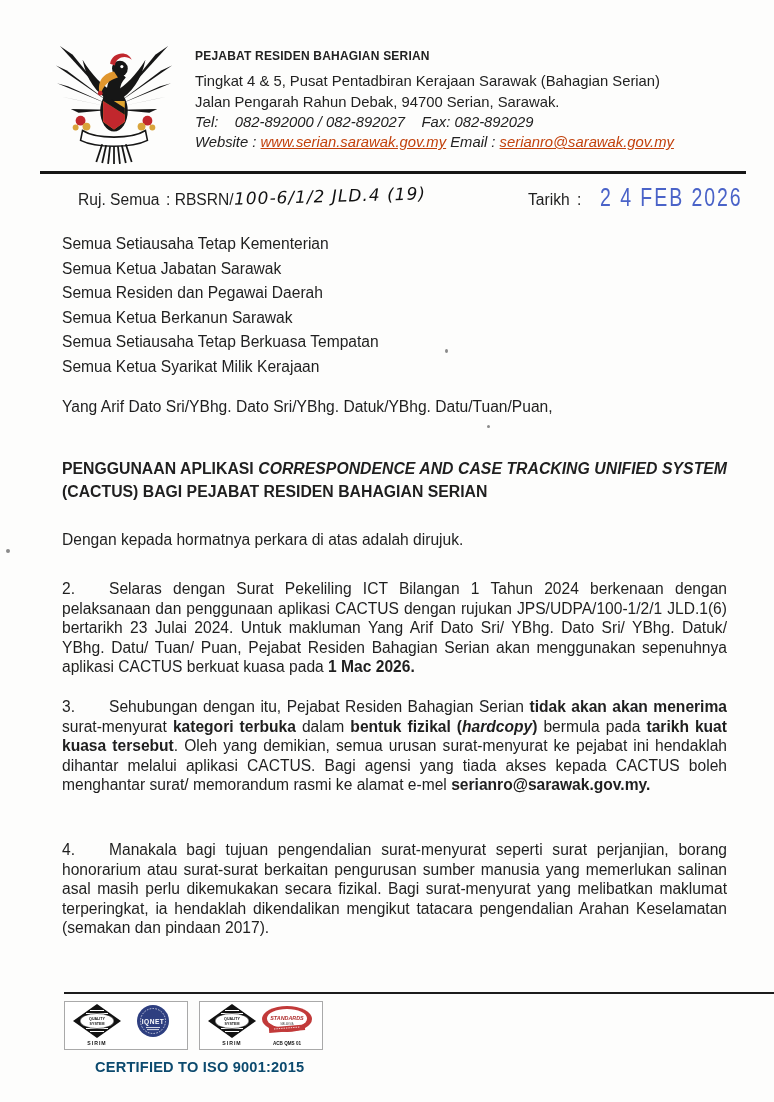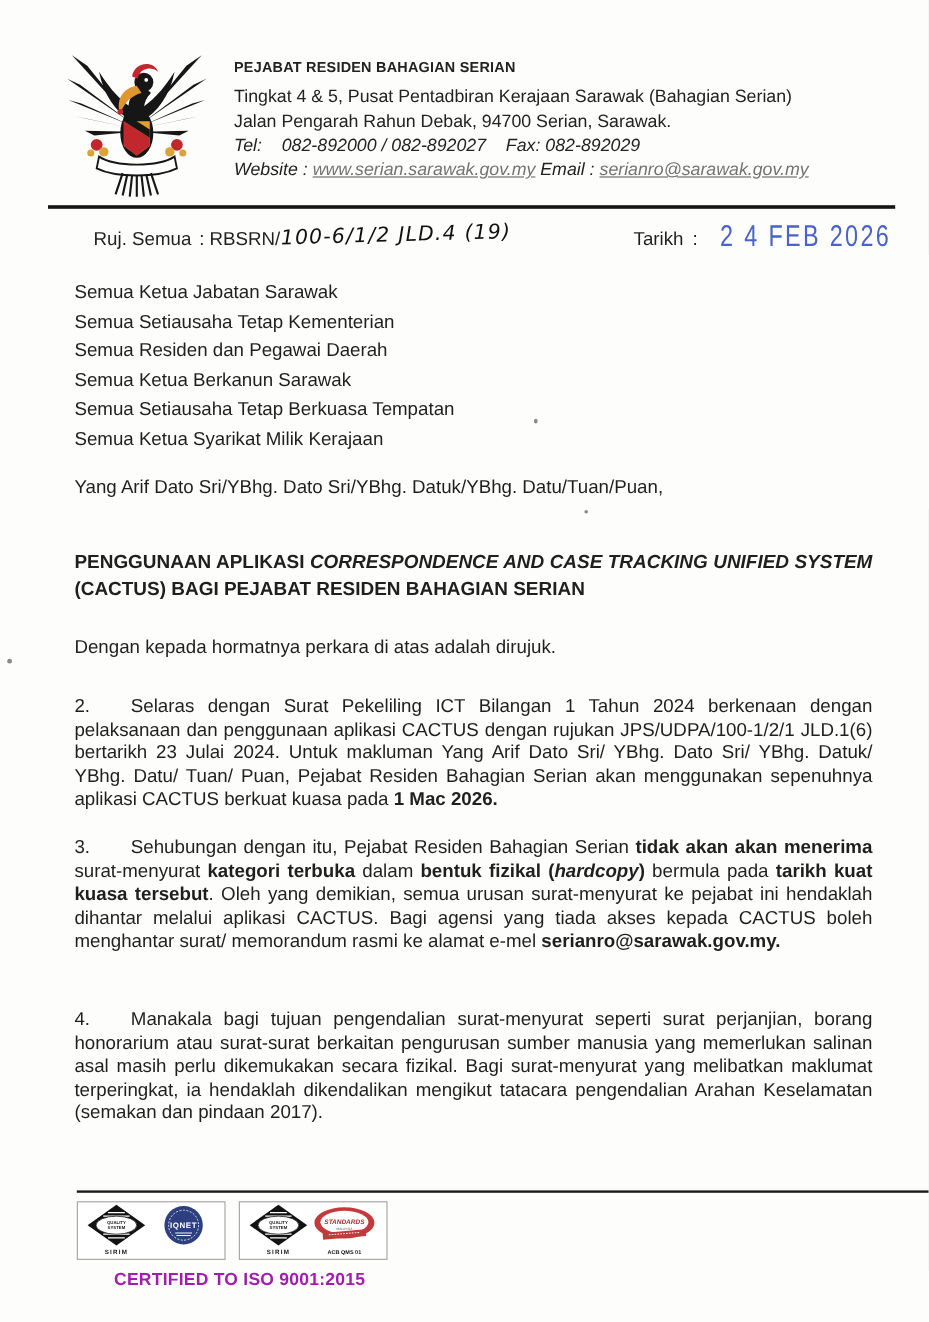--- a/index.html
+++ b/index.html
@@ -7,21 +7,21 @@
     position:relative; width:774px; height:1102px; margin:0 auto;
     background:#fdfdfc; overflow:hidden;
     font-family:"Liberation Sans", sans-serif; color:#1f1f1f;
   }
   
   .letterhead { position:absolute; top:38px; left:55px; right:30px; display:flex; gap:22px; }
   .crest { flex:0 0 118px; }
   .lh-text { padding-top:8px; font-size:14.8px; line-height:20.3px; color:#222; }
   .org { font-size:12px; font-weight:bold; letter-spacing:0.2px; margin-bottom:5px; }
   .it { font-style:italic; }
-  .lh-link { color:#737373; text-decoration:underline; font-style:italic; }
+  .lh-link { color:#c2410c; text-decoration:underline; font-style:italic; }
   .rule-thick { position:absolute; top:171px; left:40px; width:706px; height:3px; background:#161616; }
 
   
   .ref-row { position:absolute; top:182px; left:0; right:0; height:42px; font-size:15.6px; }
   .ref-label   { position:absolute; left:78px;  top:9px; }
   .ref-printed { position:absolute; left:166px; top:9px; }
   .ref-hand    { position:absolute; left:234px; top:4px;
                  font-family:"DejaVu Sans", sans-serif; font-style:italic;
                  font-size:17px; letter-spacing:1px; transform:rotate(-1.6deg); color:#111; }
   .date-label  { position:absolute; left:528px; top:9px; }
@@ -43,21 +43,21 @@
   .p4 { top:840px; }
   .pnum { display:inline-block; width:47px; }
   .b  { font-weight:bold; }
   .bi { font-weight:bold; font-style:italic; }
 
   
   .foot-rule { position:absolute; top:992px; left:64px; right:0; height:2px; background:#1c1c1c; }
   .badges { position:absolute; top:1001px; left:64px; display:flex; gap:11px; }
   .badge-box { width:122px; height:47px; background:#fff; border:1px solid #a9a9a9; }
   .cert { position:absolute; top:1058px; left:95px; font-size:14.6px; font-weight:bold;
-          line-height:18.5px; letter-spacing:0.2px; color:#a21caf; }
+          line-height:18.5px; letter-spacing:0.2px; color:#0c4a6e; }
 
   
   .speck { position:absolute; background:#8a8a8a; border-radius:50%; }
   .sp1 { top:349px; left:445px; width:3px; height:4px; }
   .sp2 { top:425px; left:487px; width:3px; height:3px; }
   .sp3 { top:549px; left:6px;  width:4px; height:4px; }
 </style>
 </head>
 <body>
 
@@ -132,22 +132,22 @@
   <div class="ref-row">
     <span class="ref-label">Ruj. Semua</span>
     <span class="ref-printed">: RBSRN/</span>
     <span class="ref-hand">100-6/1/2 JLD.4 (19)</span>
     <span class="date-label">Tarikh</span>
     <span class="date-colon">:</span>
     <span class="date-stamp">2 4 FEB 2026</span>
   </div>
 
   <div class="recipients">
+    <div>Semua Setiausaha Tetap Kementerian</div>
     <div>Semua Ketua Jabatan Sarawak</div>
-    <div>Semua Setiausaha Tetap Kementerian</div>
     <div>Semua Residen dan Pegawai Daerah</div>
     <div>Semua Ketua Berkanun Sarawak</div>
     <div>Semua Setiausaha Tetap Berkuasa Tempatan</div>
     <div>Semua Ketua Syarikat Milik Kerajaan</div>
   </div>
 
   <p class="salutation">Yang Arif Dato Sri/YBhg. Dato Sri/YBhg. Datuk/YBhg. Datu/Tuan/Puan,</p>
 
   <p class="subject"><span class="b">PENGGUNAAN APLIKASI </span><span class="bi">CORRESPONDENCE AND CASE TRACKING UNIFIED SYSTEM</span><span class="b"> (CACTUS) BAGI PEJABAT RESIDEN BAHAGIAN SERIAN</span></p>
 

